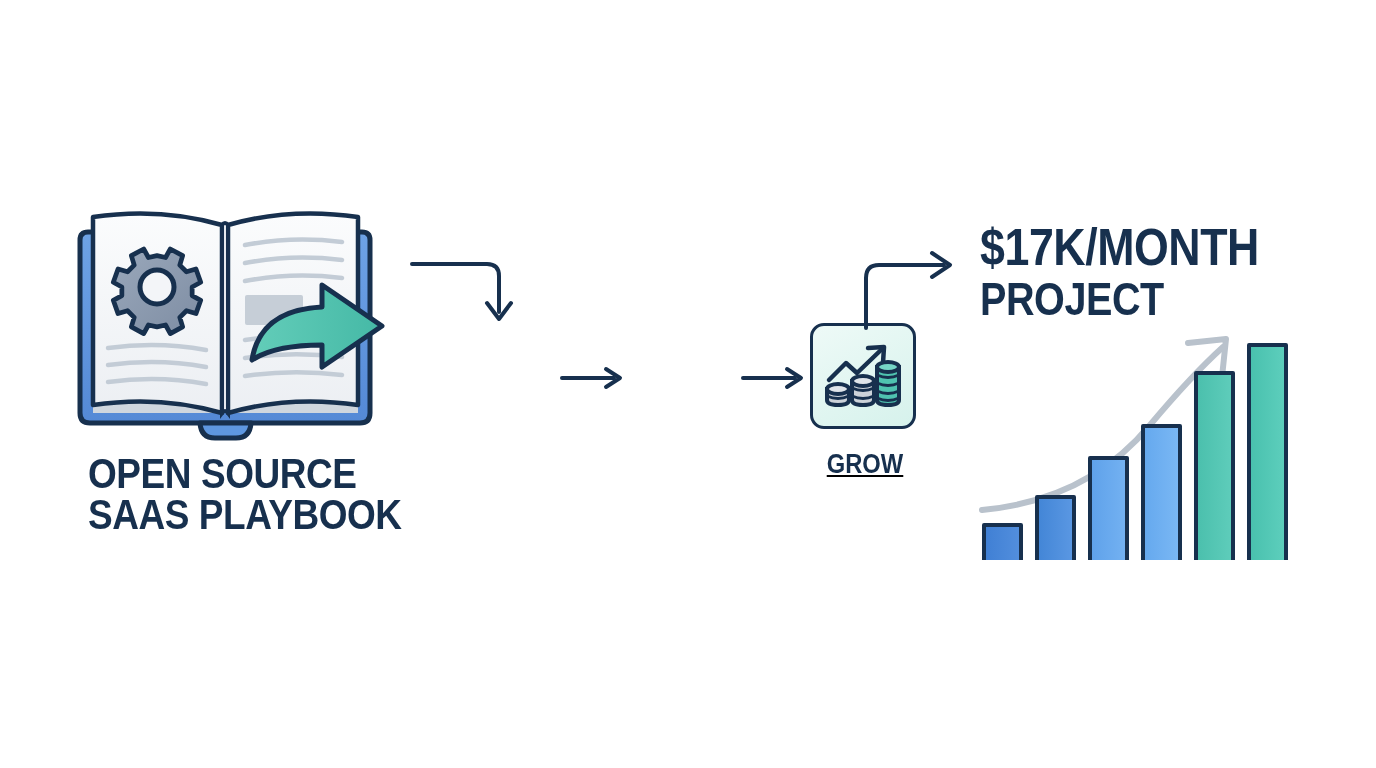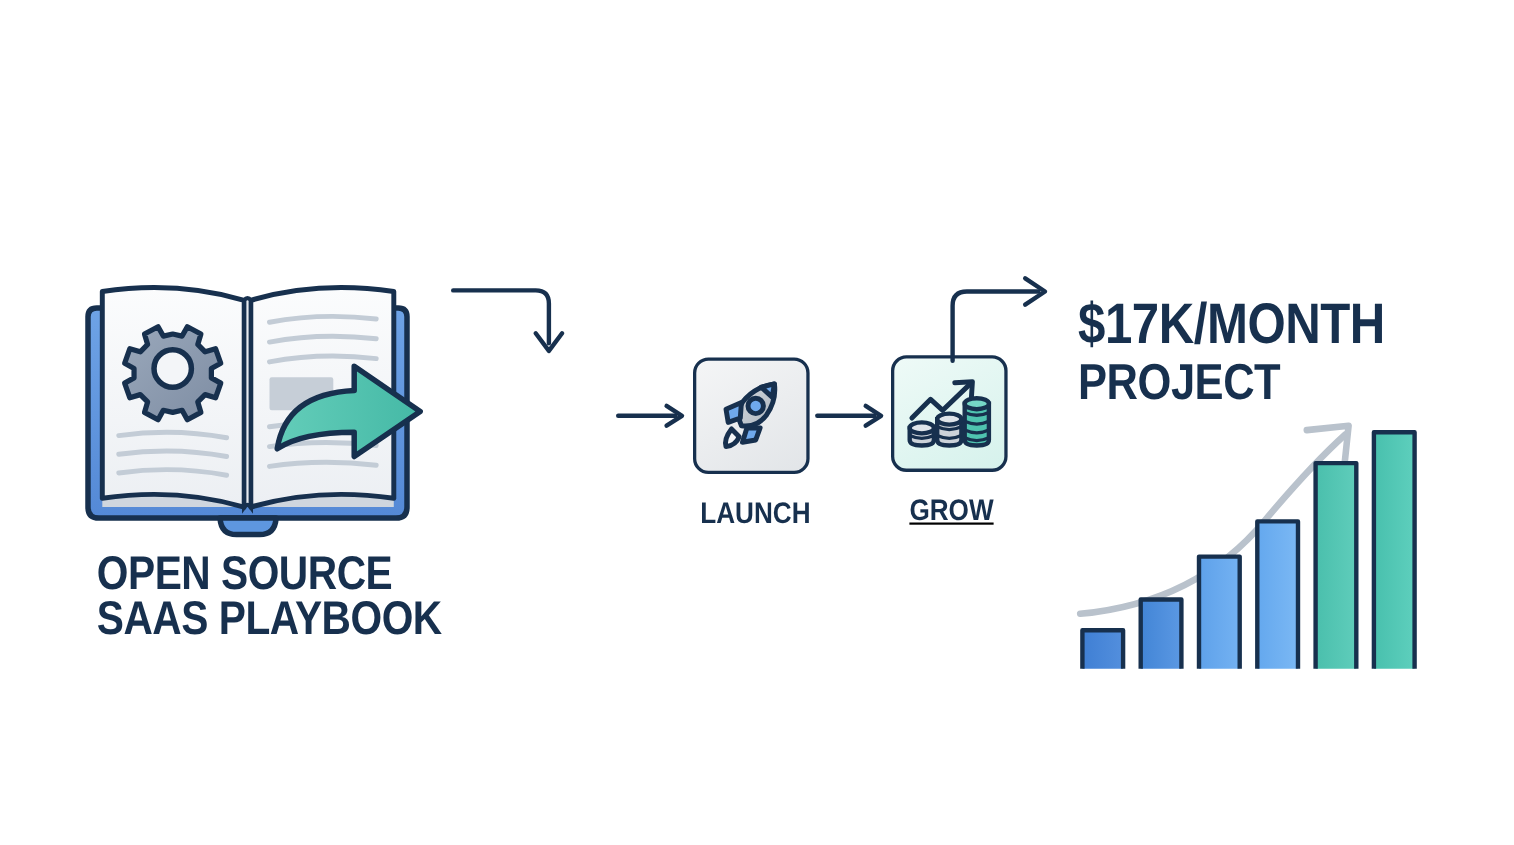--- a/index.html
+++ b/index.html
@@ -6,21 +6,21 @@
   html,body{margin:0;padding:0;background:#ffffff;}
   body{
     width:1376px;height:768px;overflow:hidden;
     font-family:"Liberation Sans", sans-serif;
     background:#ffffff;
     -webkit-font-smoothing:antialiased;
   }
   #canvas{position:relative;width:1376px;height:768px;background:#ffffff;}
 
   
-  .abs{position:absolute;margin-top:48px;}
+  .abs{position:absolute;}
   .headline{
     font-family:"Liberation Sans Narrow","Liberation Sans", sans-serif;
     font-weight:bold;
     color:#17304e;
     letter-spacing:-0.5px;
     line-height:0.96;
     white-space:nowrap;
     transform:scaleX(0.86);
     transform-origin:left center;
   }
@@ -154,45 +154,20 @@
       </g>
     </svg>
 
     <div class="headline" id="playbook-title">
       <span>OPEN SOURCE</span>
       <span class="l2">SAAS PLAYBOOK</span>
     </div>
   </div>
 
 
-  <div class="step" id="step-launch">
-    <div class="step-box">
-      <svg width="72" height="72" viewBox="0 0 72 72">
-        <defs>
-          <linearGradient id="rocketBody" x1="0" y1="0" x2="1" y2="1">
-            <stop offset="0%" stop-color="#d4d9de"></stop>
-            <stop offset="100%" stop-color="#aeb6bf"></stop>
-          </linearGradient>
-        </defs>
-
-        <path d="M27,45 Q20,31 31,20 Q42,9 57,7 Q59,22 50,35 Q41,47 27,45 Z" fill="url(#rocketBody)" stroke="#17304e" stroke-width="4.5" stroke-linejoin="round"></path>
-
-        <path d="M27,24 L13,30 L15,42 L26,38 Z" fill="#6fa9ec" stroke="#17304e" stroke-width="4.5" stroke-linejoin="round"></path>
-
-        <path d="M32,47 L28,60 L40,58 L44,47 Z" fill="#6fa9ec" stroke="#17304e" stroke-width="4.5" stroke-linejoin="round"></path>
-
-        <path d="M45,10 L57,7 L55,19 Z" fill="#6fa9ec" stroke="#17304e" stroke-width="4.5" stroke-linejoin="round"></path>
-
-        <circle cx="40" cy="27" r="7" fill="#6fa9ec" stroke="#17304e" stroke-width="4.5"></circle>
-
-        <path d="M18,48 Q11,57 13,64 Q22,63 25,55 Z" fill="#f3f5f7" stroke="#17304e" stroke-width="4.5" stroke-linejoin="round"></path>
-      </svg>
-    </div>
-    <div class="step-label">LAUNCH</div>
-  </div>
 
   <div class="step" id="step-grow">
     <div class="step-box">
       <svg width="78" height="68" viewBox="0 0 78 68">
 
         <g stroke="#17304e" stroke-width="4.5" fill="none" stroke-linecap="round" stroke-linejoin="round">
           <path d="M5,38 L22,21 L33,31 L58,7"></path>
           <path d="M44,6 L60,5 L59,21"></path>
         </g>
 

